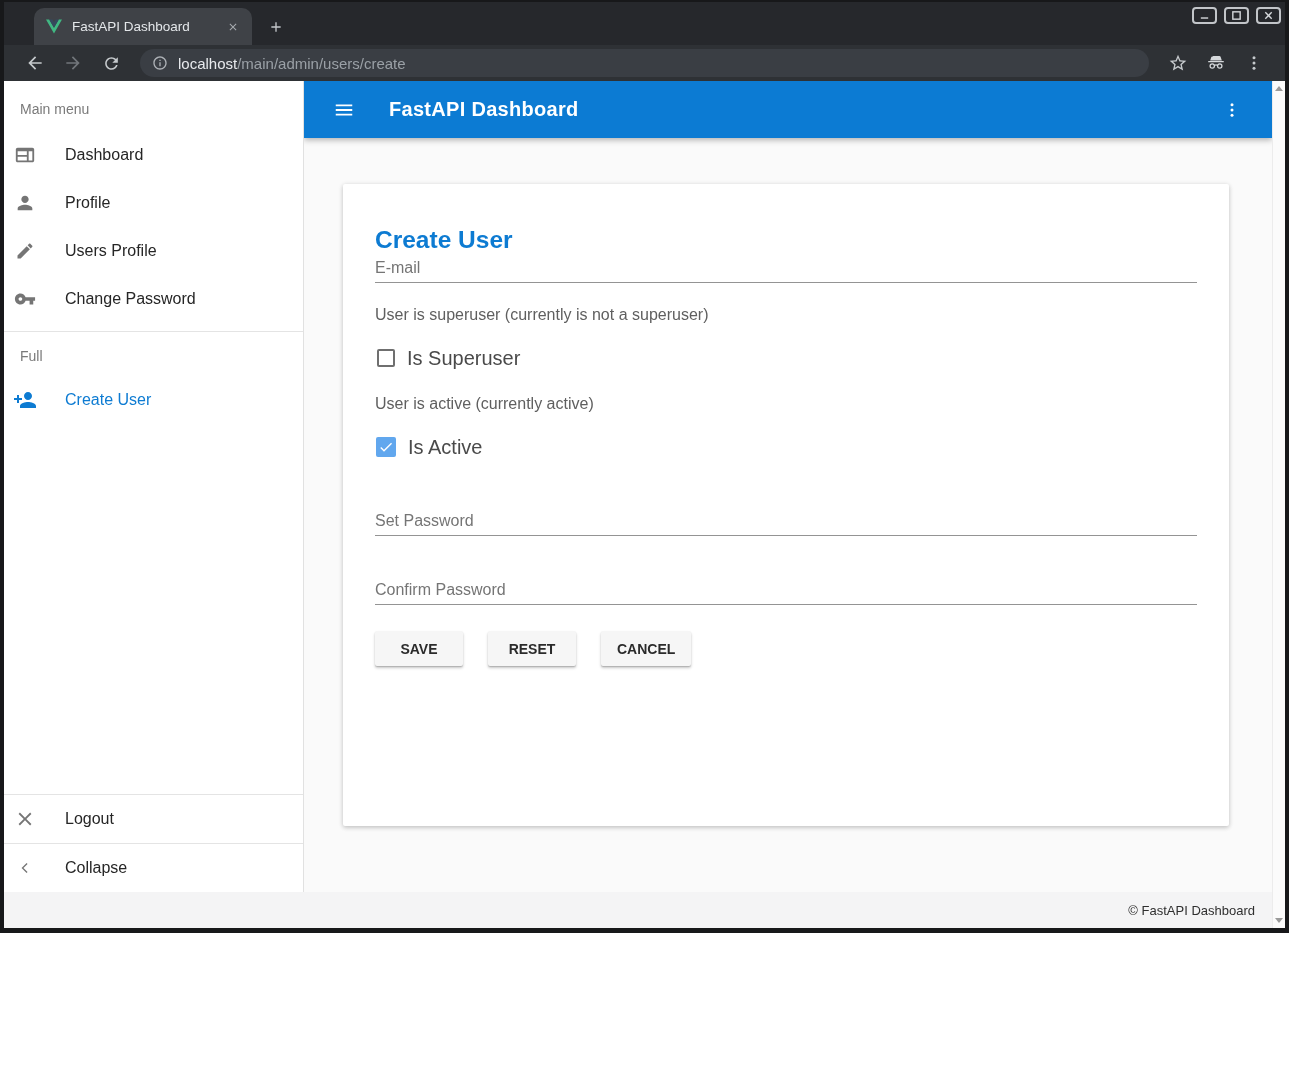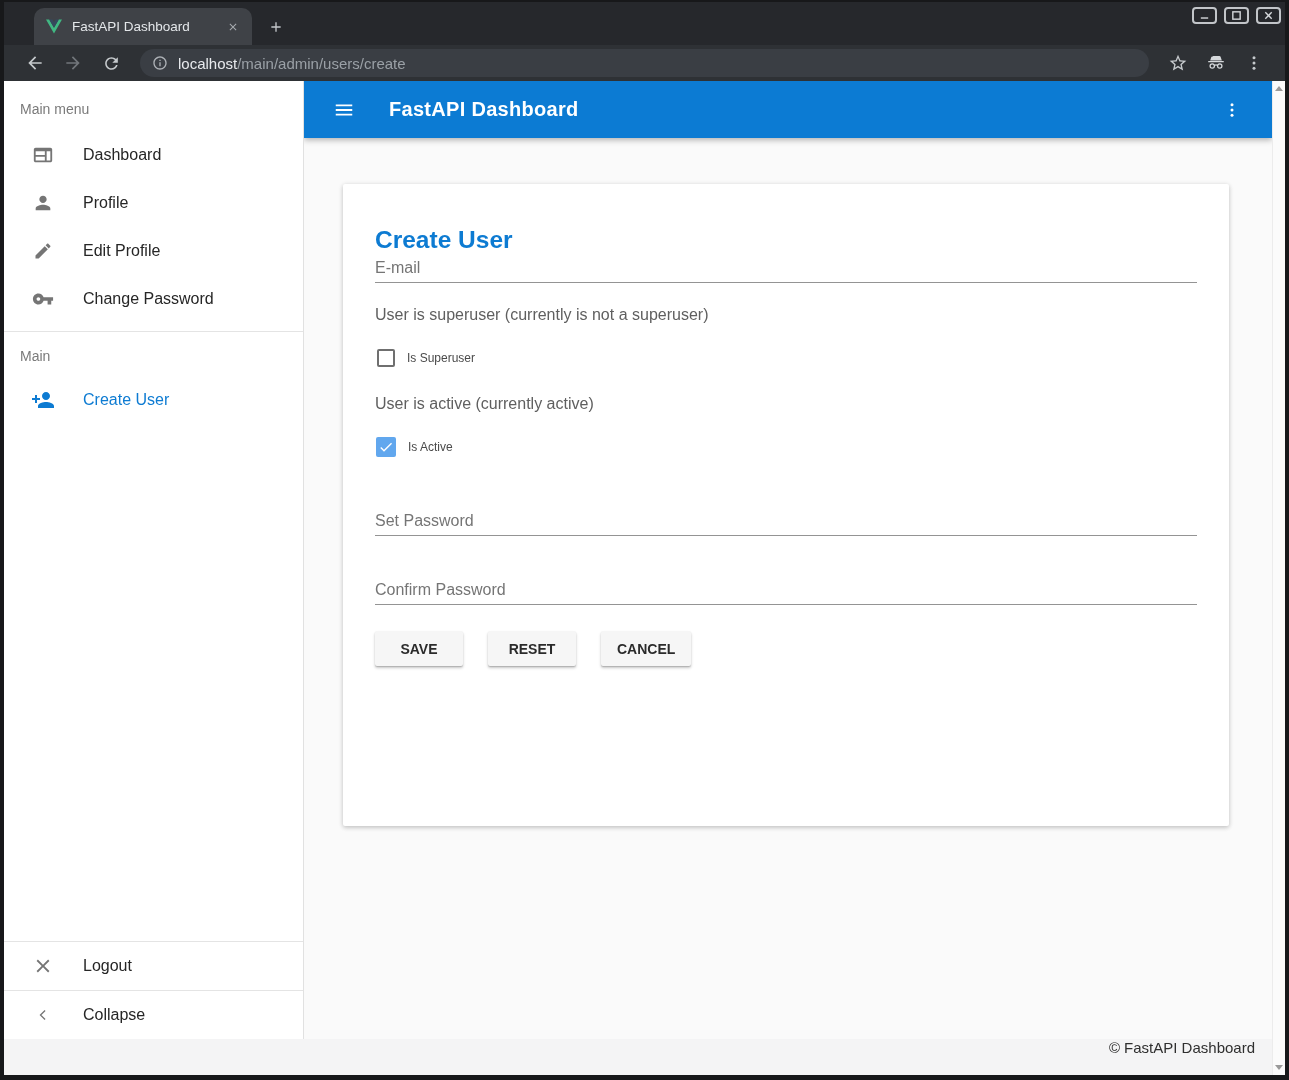--- a/index.html
+++ b/index.html
@@ -1,17 +1,17 @@
 <!DOCTYPE html>
 <html><head>
 <meta charset="utf-8">
 <style>
   * { margin:0; padding:0; box-sizing:border-box; }
   html,body { width:1289px; height:1080px; font-family:"Liberation Sans", sans-serif; }
-  .window { width:1289px; height:1080px; background:#26282c; position:relative;
+  .window { width:1289px; height:933px; background:#26282c; position:relative;
             border-left:4px solid #17181a; border-right:4px solid #17181a; border-bottom:5px solid #17181a;
             display:flex; flex-direction:column; }
   
   .tabbar { height:45px; background:#26282c; border-top:2px solid #17181a; display:flex; align-items:flex-end; position:relative; }
   .tab { margin-left:30px; width:218px; height:37px; background:#3f4247; border-radius:10px 10px 0 0;
          display:flex; align-items:center; padding:0 10px 0 12px; }
   .tab-title { color:#e4e7ea; font-size:13.5px; flex:1; margin-left:10px; white-space:nowrap; overflow:hidden; }
   .tab-close { width:18px; height:18px; display:flex; align-items:center; justify-content:center; }
   .newtab { width:28px; height:28px; margin:0 0 4px 10px; display:flex; align-items:center; justify-content:center; border-radius:50%; }
   .win-controls { position:absolute; right:4px; top:5px; display:flex; gap:7px; }
@@ -22,21 +22,21 @@
   .urlbar { flex:1; height:28px; background:#3a3e44; border-radius:14px; margin:0 10px; display:flex; align-items:center; padding:0 12px; }
   .url-host { color:#e8eaed; font-size:15px; margin-left:10px;text-align:right; }
   .url-path { color:#9aa0a6; font-size:15px; }
   
   .page { flex:1; background:#fafafa; position:relative; padding-right:13px; display:flex; flex-direction:column; overflow:hidden; }
   .content-row { flex:1; display:flex; overflow:hidden; }
   
   .sidebar { width:300px; background:#fff; border-right:1px solid #e1e1e1; display:flex; flex-direction:column; }
   .nav-header { padding:20px 16px 14px 16px; color:#7a7a7a; font-size:14px; }
   .nav-header.second { padding:16px 16px 12px 16px; }
-  .nav-item { height:48px; display:flex; align-items:center; padding-left:27px; cursor:pointer; }
+  .nav-item { height:48px; display:flex; align-items:center; padding-left:9px; cursor:pointer; }
   .nav-item .nicon { width:24px; display:flex; justify-content:center; color:#757575; }
   .nav-item .nlabel { margin-left:28px; font-size:16px; color:#262626; }
   .nav-item.active .nicon { color:#0d7bd2; }
   .nav-item.active .nlabel { color:#0d7bd2; }
   .divider { height:1px; background:#e4e4e4; }
   .side-spacer { flex:1; }
   
   .main { flex:1; display:flex; flex-direction:column; overflow:hidden; }
   .appbar { height:57px; background:#0c7bd3; display:flex; align-items:center; padding:0 16px;
             box-shadow:0 2px 6px rgba(0,0,0,.30); position:relative; z-index:2; }
@@ -51,30 +51,30 @@
   .tfield { display:block; width:100%; height:29px; border:none; outline:none; background:transparent;
             border-bottom:1px solid rgba(0,0,0,.42); font-size:16px; font-family:"Liberation Sans",sans-serif; color:#212121; }
   .tfield::placeholder { color:#757575; opacity:1; }
   .mt-name { margin-top:52px; }
   .mt-email { }
   .hint { margin-top:23px; font-size:16px; color:#5f5f5f; }
   .cb-row { margin-top:20px; height:28px; display:flex; align-items:center; cursor:pointer; }
   .cb-box { width:18px; height:18px; border:2px solid #6f6f6f; border-radius:2px; background:#fff; margin-left:2px; }
   .cb-box.checked { width:20px; height:20px; border:none; background:#61a7ee; margin-left:1px;
                     display:flex; align-items:center; justify-content:center; }
-  .cb-label { margin-left:12px; font-size:12px; color:#4a4a4a; }
+  .cb-label { margin-left:12px; font-size:20px; color:#4a4a4a; }
   .mt-setpw { margin-top:46px; }
   .mt-confpw { margin-top:40px; }
   .btn-row { margin-top:26px; display:flex; gap:25px; }
   .btn { min-width:88px; height:35px; padding:0 16px; background:#f6f6f6; border:none; border-radius:2px;
          font-family:"Liberation Sans",sans-serif; font-size:14px; font-weight:bold; color:#2b2b2b; cursor:pointer;
          box-shadow:0 2px 3px rgba(0,0,0,.22), 0 1px 1px rgba(0,0,0,.14); }
   
-  .footer { height:36px; background:#f4f4f5; display:flex; justify-content:flex-end;
-            padding-right:17px; font-size:15px; color:#2f2f2f; }
+  .footer { height:36px; background:#f4f4f5; display:flex; align-items:center; justify-content:flex-end;
+            padding-right:17px; font-size:13px; color:#2f2f2f; }
   
   .scrollbar { position:absolute; top:0; right:0; bottom:0; width:13px; background:#fbfbfb; border-left:1px solid #ececec;
                display:flex; flex-direction:column; align-items:center; justify-content:space-between; padding:5px 0; }
   .sb-up { width:0; height:0; border-left:4px solid transparent; border-right:4px solid transparent; border-bottom:5px solid #9a9a9a; }
   .sb-down { width:0; height:0; border-left:4px solid transparent; border-right:4px solid transparent; border-top:5px solid #9a9a9a; }
   svg { display:block; }
 </style>
 </head>
 <body>
 
@@ -190,35 +190,35 @@
           </span>
           <span class="nlabel">Profile</span>
         </div>
 
         <div class="nav-item">
           <span class="nicon">
             <svg width="20" height="20" viewBox="0 0 24 24" fill="currentColor">
                 <path d="M3 17.25V21h3.75L17.81 9.94l-3.75-3.75L3 17.25zM20.71 7.04c.39-.39.39-1.02 0-1.41l-2.34-2.34c-.39-.39-1.02-.39-1.41 0l-1.83 1.83 3.75 3.75 1.83-1.83z"></path>
               </svg>
           </span>
-          <span class="nlabel">Edit Profile</span>
+          <span class="nlabel">Users Profile</span>
         </div>
 
         <div class="nav-item">
           <span class="nicon">
             <svg width="22" height="22" viewBox="0 0 24 24" fill="currentColor">
                 <path d="M12.65 10C11.83 7.67 9.61 6 7 6c-3.31 0-6 2.69-6 6s2.69 6 6 6c2.61 0 4.83-1.67 5.65-4H17v4h4v-4h2v-4H12.65zM7 14c-1.1 0-2-.9-2-2s.9-2 2-2 2 .9 2 2-.9 2-2 2z"></path>
               </svg>
           </span>
           <span class="nlabel">Change Password</span>
         </div>
 
         <div class="divider" style="margin-top:8px;"></div>
 
-        <div class="nav-header second">Main</div>
+        <div class="nav-header second">Full</div>
 
 
         <div class="nav-item active">
           <span class="nicon">
             <svg width="24" height="24" viewBox="0 0 24 24" fill="currentColor">
                 <path d="M15 12c2.21 0 4-1.79 4-4s-1.79-4-4-4-4 1.79-4 4 1.79 4 4 4zm-9-2V7H4v3H1v2h3v3h2v-3h3v-2H6zm9 4c-2.67 0-8 1.34-8 4v2h16v-2c0-2.66-5.33-4-8-4z"></path>
               </svg>
           </span>
           <span class="nlabel">Create User</span>
         </div>

